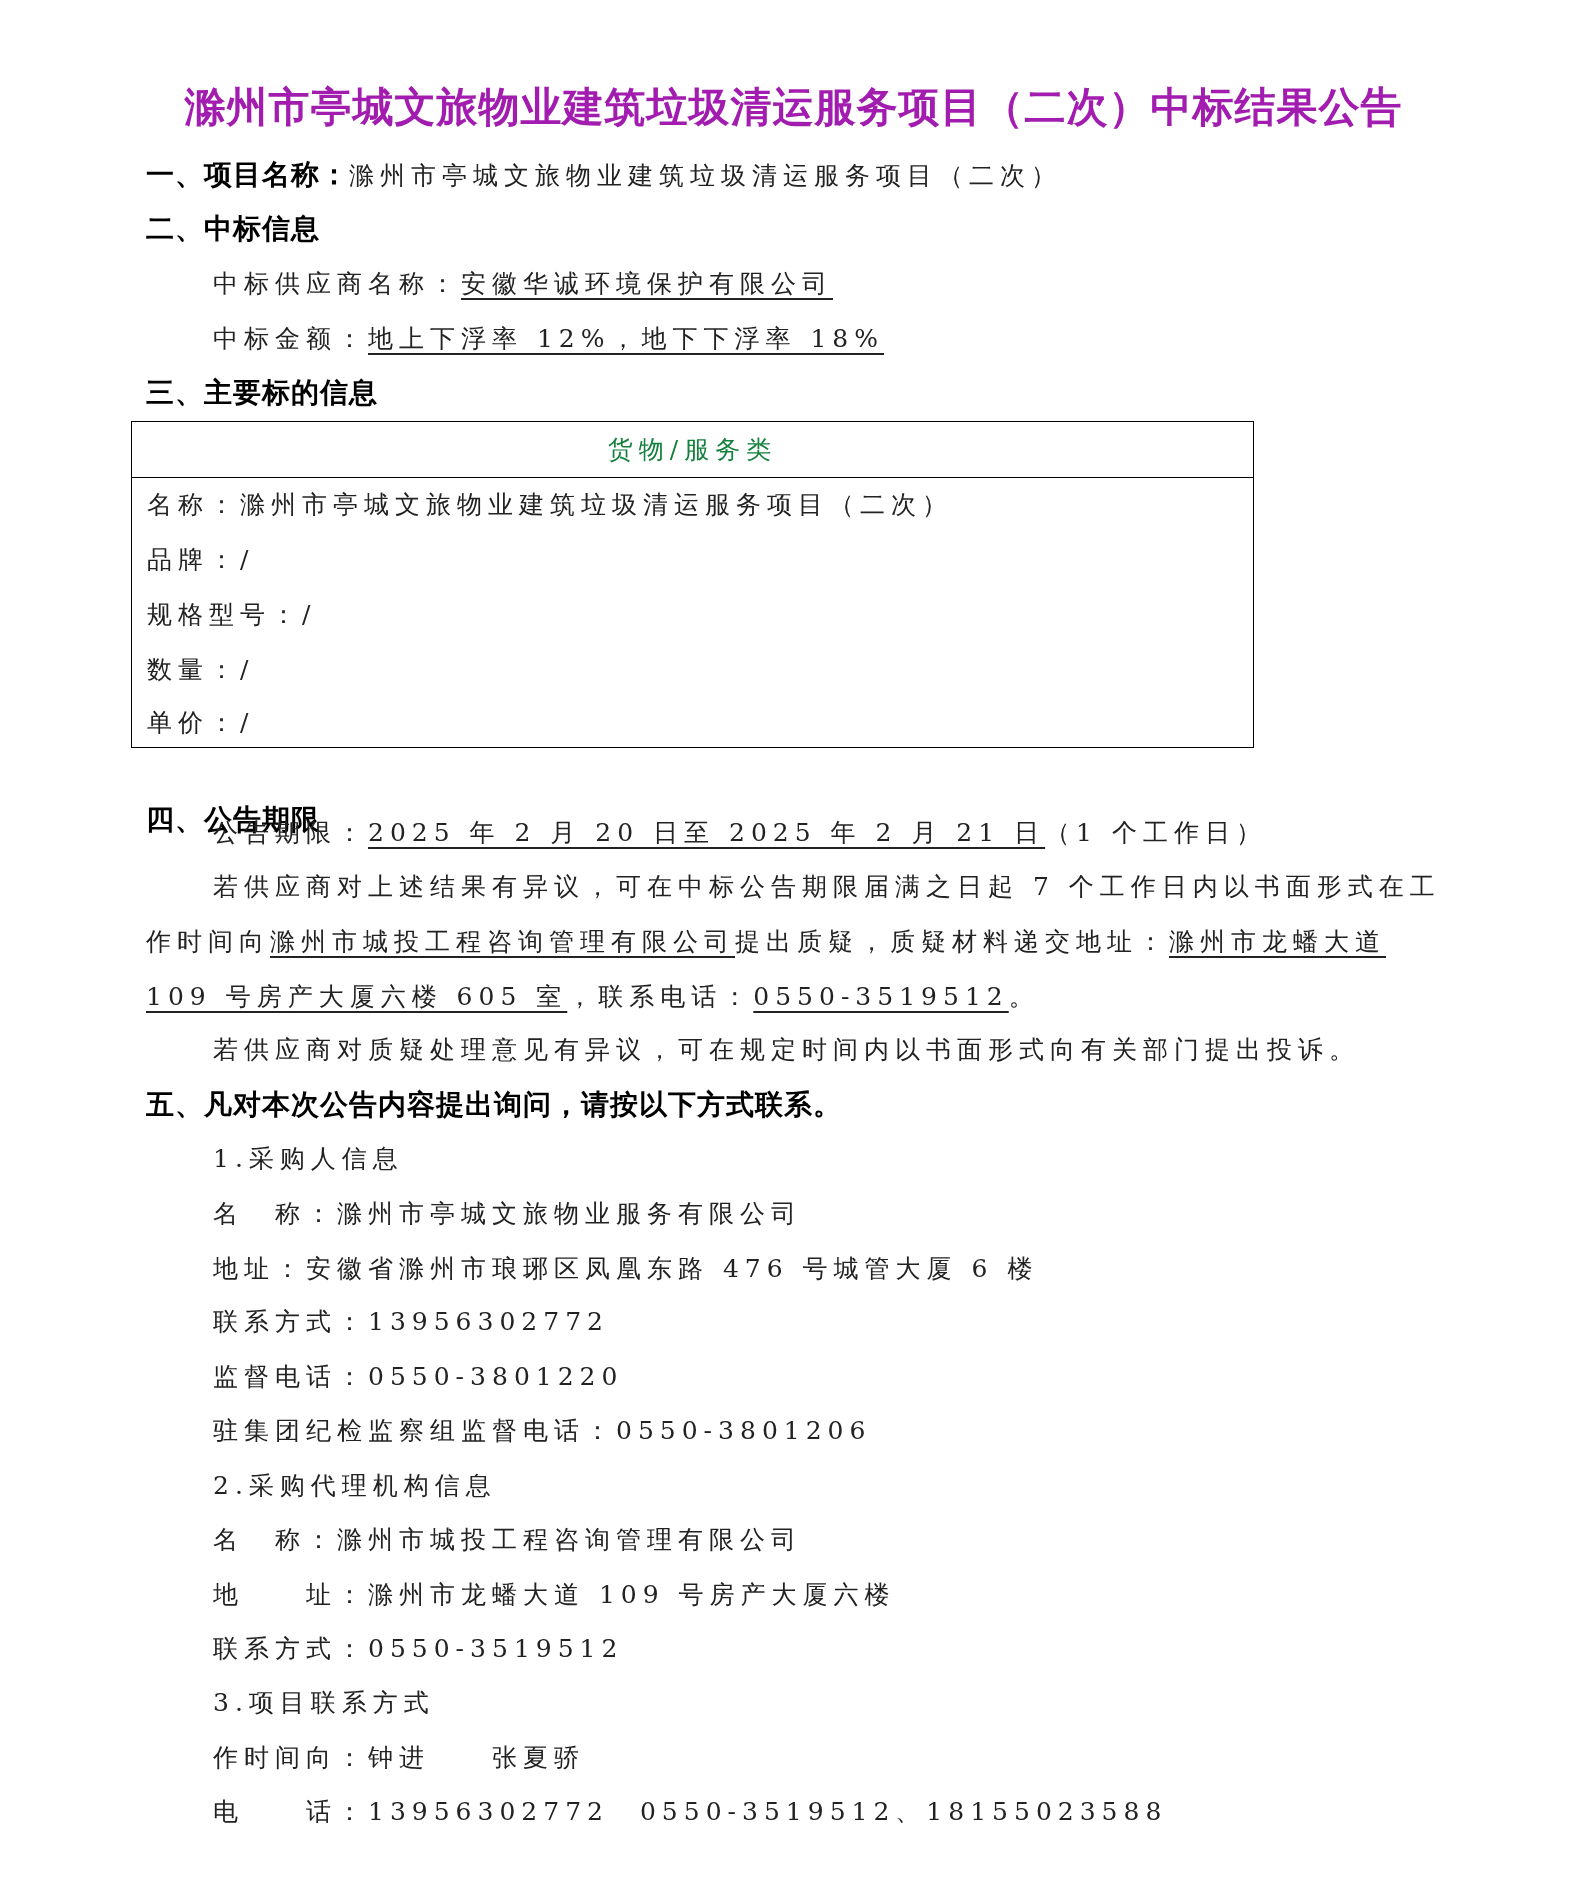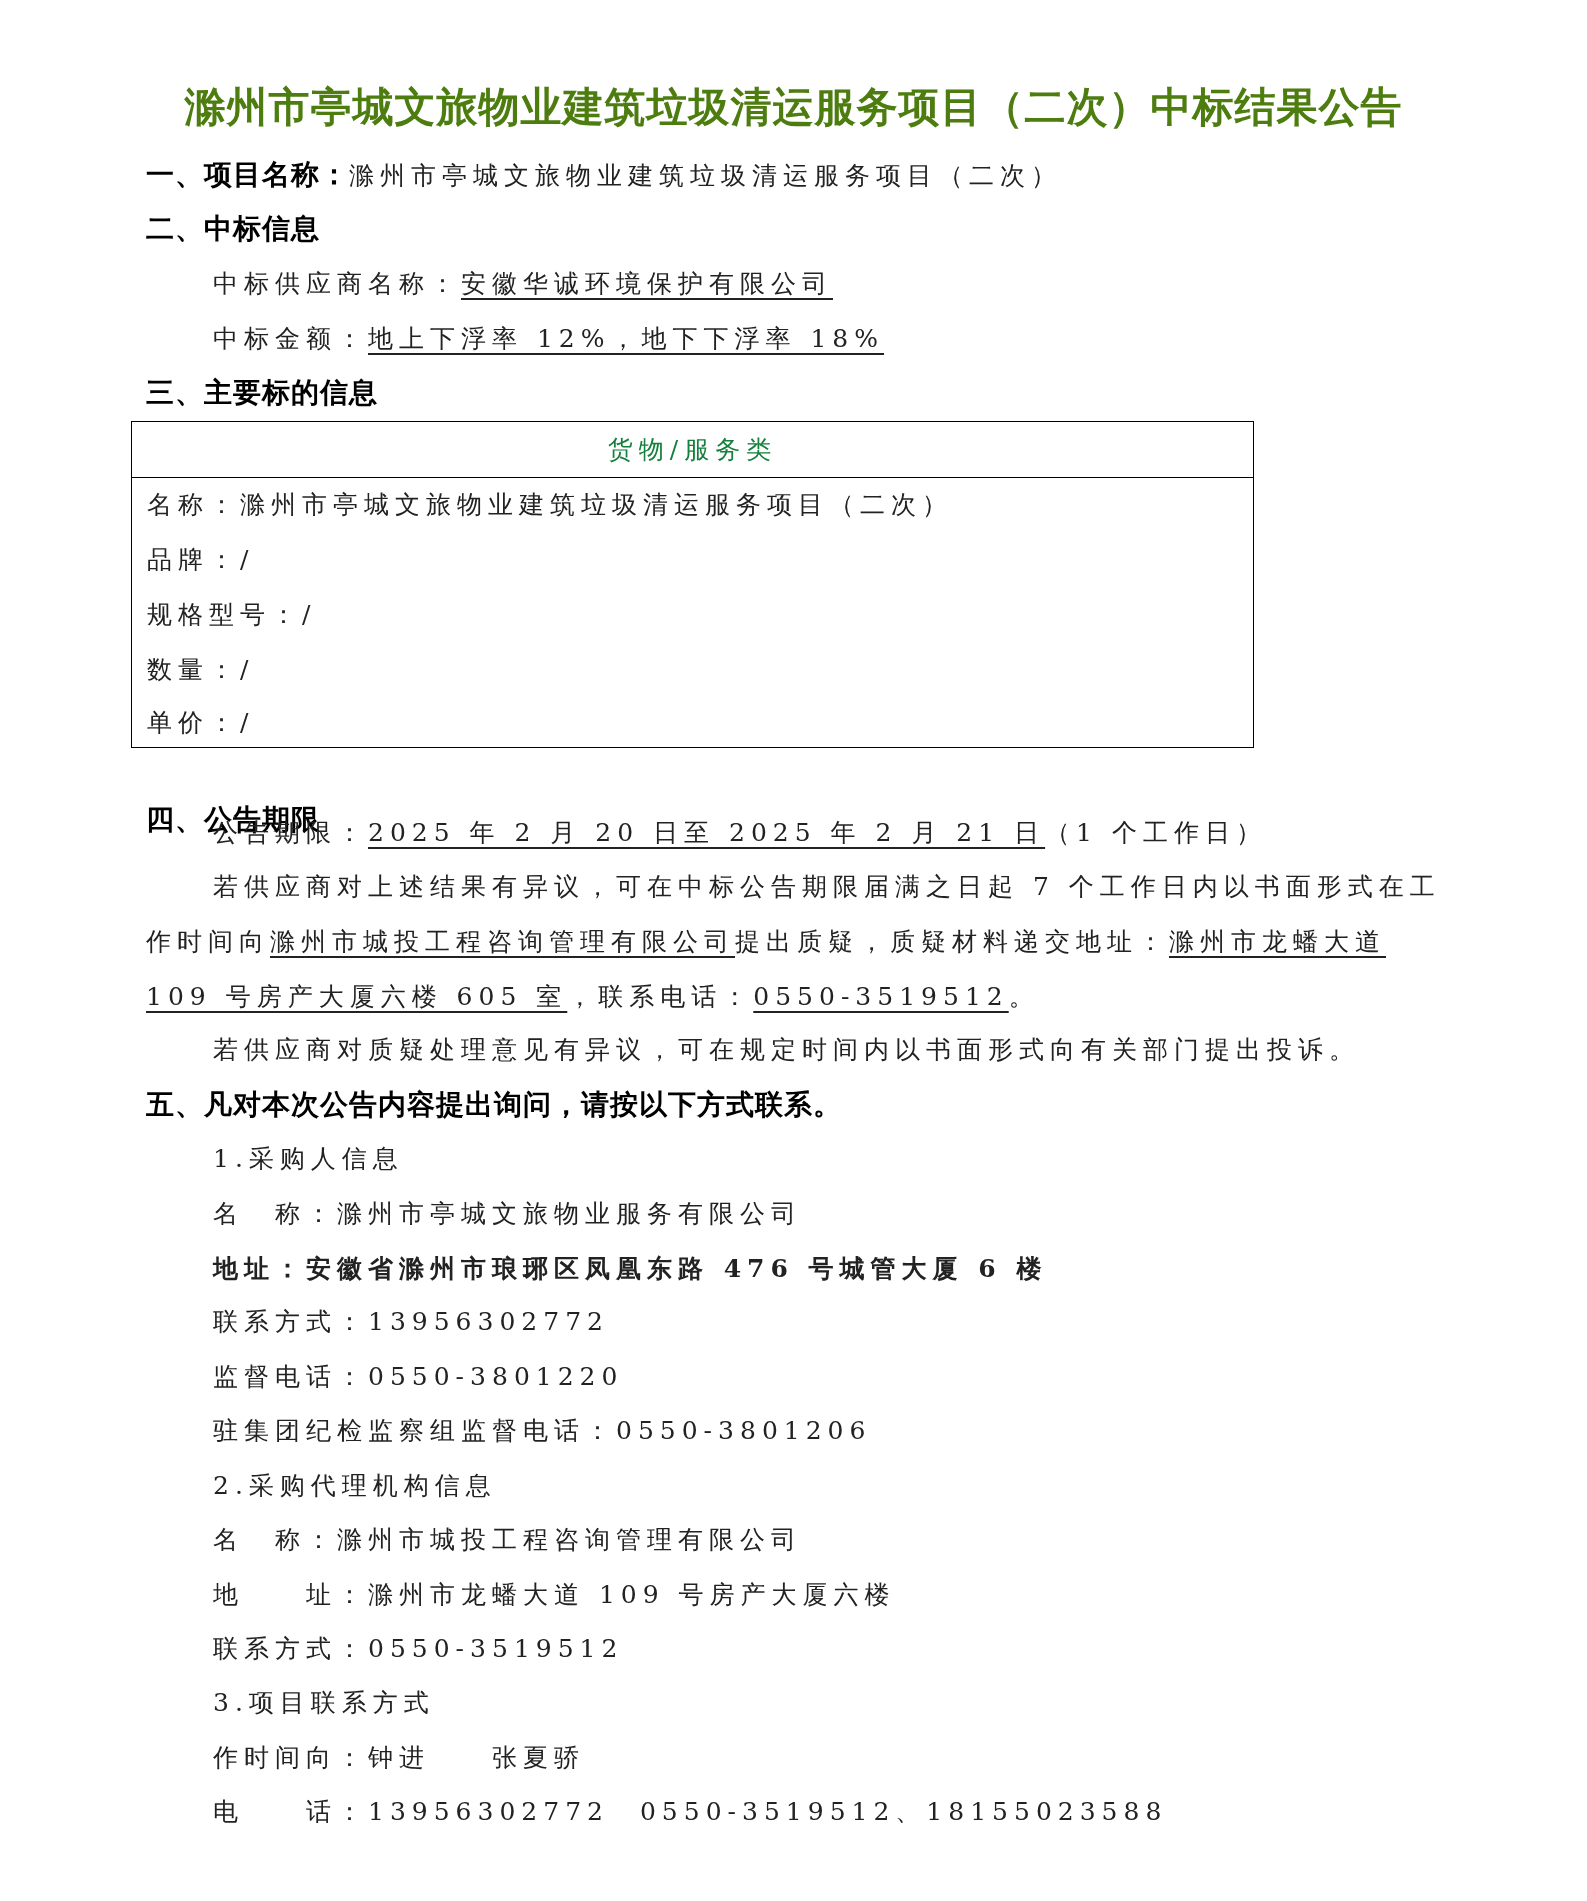--- a/index.html
+++ b/index.html
@@ -1,20 +1,20 @@
 <!DOCTYPE html>
 <html><head>
 <meta charset="utf-8">
 <style>
   html, body { margin: 0; padding: 0; background: #ffffff; }
   body { width: 1587px; height: 1901px; position: relative; overflow: hidden;
          font-family: "DejaVu Serif", "Liberation Serif", serif; color: #111; }
   .title { position: absolute; left: 0; width: 1587px; top: 82px; text-align: center;
            font-family: "Liberation Serif", "DejaVu Serif", serif; font-weight: bold;
-           font-size: 41px; letter-spacing: 1px; line-height: 50px; color: #4d7c0f; }
+           font-size: 41px; letter-spacing: 1px; line-height: 50px; color: #a21caf; }
   .line { position: absolute; white-space: nowrap; line-height: 40px; }
   .h { left: 146px; font-family: "DejaVu Sans", "Liberation Sans", sans-serif;
        font-weight: bold; font-size: 28px; letter-spacing: 1px; color: #000; }
   .h .hv { font-family: "DejaVu Serif", serif; font-weight: normal; font-size: 25px;
            letter-spacing: 6px; color: #222; }
   .b { font-size: 25px; letter-spacing: 6px; color: #222; text-align: center; }
   .ind { left: 213px; }
   .flush { left: 146px; }
   .u { text-decoration: underline; text-underline-offset: 6px; text-decoration-thickness: 1.5px; }
   .tbl { position: absolute; left: 131px; top: 421px; width: 1121px; height: 325px;
@@ -71,21 +71,21 @@
   <span>作时间向</span><span class="u">滁州市城投工程咨询管理有限公司</span><span>提出质疑，质疑材料递交地址：</span><span class="u">滁州市龙蟠大道</span>
 </div>
 <div class="line b flush" style="top:977px;">
   <span class="u">109 号房产大厦六楼 605 室</span><span>，联系电话：</span><span class="u">0550-3519512</span><span>。</span>
 </div>
 <div class="line b ind" style="top:1030px;">若供应商对质疑处理意见有异议，可在规定时间内以书面形式向有关部门提出投诉。</div>
 
 <div class="line h" style="top:1085px;">五、凡对本次公告内容提出询问，请按以下方式联系。</div>
 <div class="line b ind" style="top:1139px;">1.采购人信息</div>
 <div class="line b ind" style="top:1194px;">名　称：滁州市亭城文旅物业服务有限公司</div>
-<div class="line b ind" style="top:1249px;font-weight:bold;">地址：安徽省滁州市琅琊区凤凰东路 476 号城管大厦 6 楼</div>
+<div class="line b ind" style="top:1249px;">地址：安徽省滁州市琅琊区凤凰东路 476 号城管大厦 6 楼</div>
 <div class="line b ind" style="top:1302px;">联系方式：13956302772</div>
 <div class="line b ind" style="top:1357px;">监督电话：0550-3801220</div>
 <div class="line b ind" style="top:1411px;">驻集团纪检监察组监督电话：0550-3801206</div>
 <div class="line b ind" style="top:1466px;">2.采购代理机构信息</div>
 <div class="line b ind" style="top:1520px;">名　称：滁州市城投工程咨询管理有限公司</div>
 <div class="line b ind" style="top:1575px;">地　　址：滁州市龙蟠大道 109 号房产大厦六楼</div>
 <div class="line b ind" style="top:1629px;">联系方式：0550-3519512</div>
 <div class="line b ind" style="top:1683px;">3.项目联系方式</div>
 <div class="line b ind" style="top:1738px;">作时间向：钟进　　张夏骄</div>
 <div class="line b ind" style="top:1792px;">电　　话：13956302772　0550-3519512、18155023588</div>

